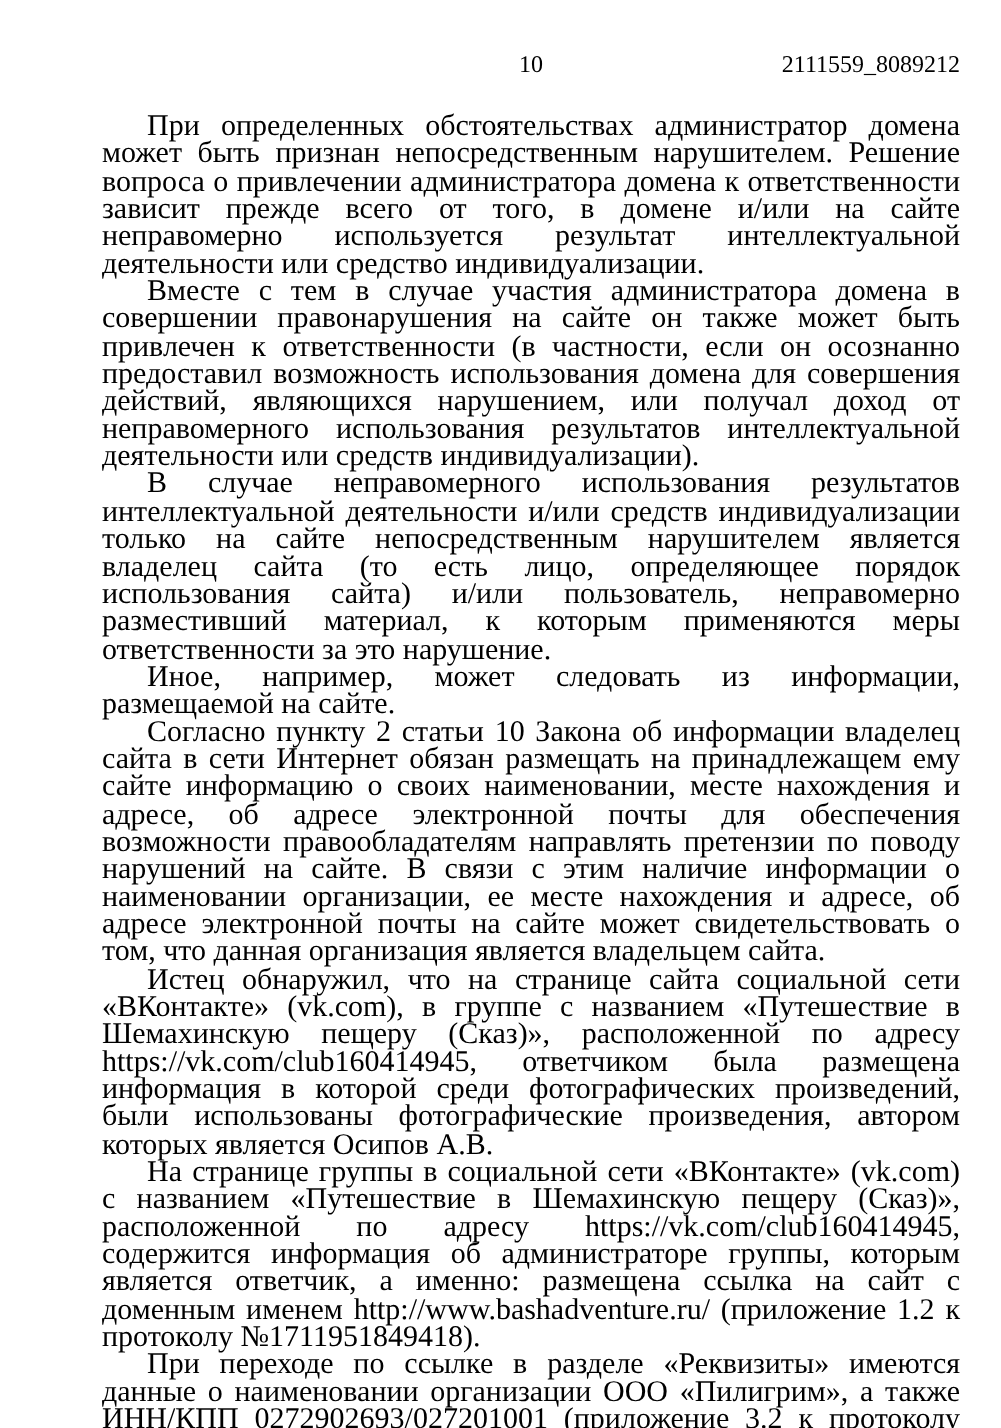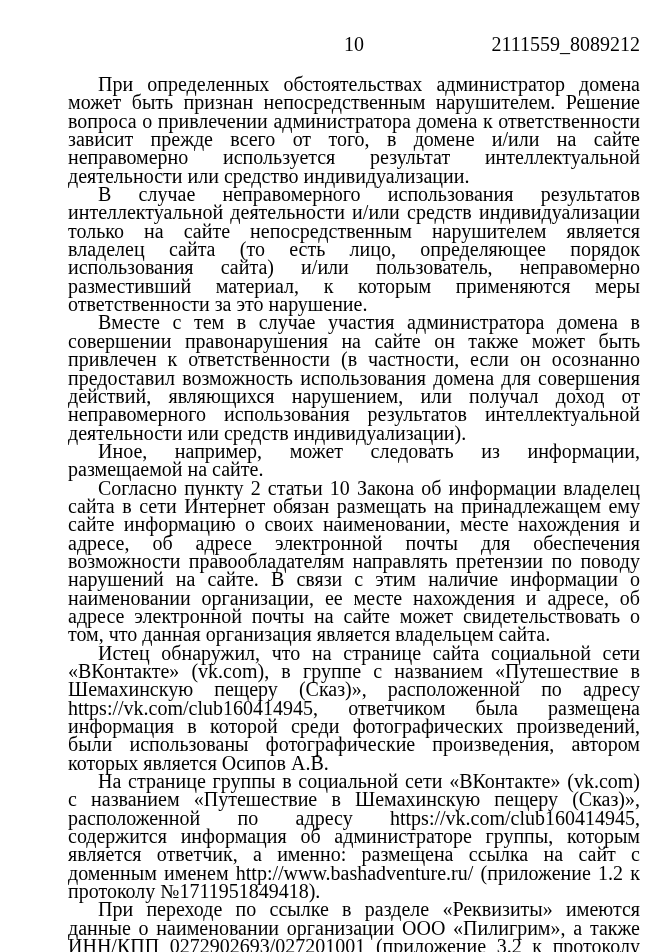--- a/index.html
+++ b/index.html
@@ -19,21 +19,21 @@
     height: 952px;
     background: #ffffff;
     overflow: hidden;
   }
   .page-header {
     position: absolute;
     top: 35px;
     left: 68px;
     width: 572px;
     height: 20px;
-    font-size: 20px;
+    font-size: 16px;
     line-height: 18.35px;
   }
   .page-number {
     position: absolute;
     left: 50%;
     transform: translateX(-50%);
     white-space: nowrap;
   }
   .doc-id {
     position: absolute;
@@ -61,22 +61,22 @@
 
 <div class="page">
 
   <div class="page-header">
     <span class="page-number">10</span>
     <span class="doc-id">2111559_8089212</span>
   </div>
 
   <div class="content">
     <p>При определенных обстоятельствах администратор домена может быть признан непосредственным нарушителем. Решение вопроса о привлечении администратора домена к ответственности зависит прежде всего от того, в домене и/или на сайте неправомерно используется результат интеллектуальной деятельности или средство индивидуализации.</p>
+    <p>Вместе с тем в случае участия администратора домена в совершении правонарушения на сайте он также может быть привлечен к ответственности (в частности, если он осознанно предоставил возможность использования домена для совершения действий, являющихся нарушением, или получал доход от неправомерного использования результатов интеллектуальной деятельности или средств индивидуализации).</p>
     <p>В случае неправомерного использования результатов интеллектуальной деятельности и/или средств индивидуализации только на сайте непосредственным нарушителем является владелец сайта (то есть лицо, определяющее порядок использования сайта) и/или пользователь, неправомерно разместивший материал, к которым применяются меры ответственности за это нарушение.</p>
-    <p>Вместе с тем в случае участия администратора домена в совершении правонарушения на сайте он также может быть привлечен к ответственности (в частности, если он осознанно предоставил возможность использования домена для совершения действий, являющихся нарушением, или получал доход от неправомерного использования результатов интеллектуальной деятельности или средств индивидуализации).</p>
     <p>Иное, например, может следовать из информации, размещаемой на сайте.</p>
     <p>Согласно пункту 2 статьи 10 Закона об информации владелец сайта в сети Интернет обязан размещать на принадлежащем ему сайте информацию о своих наименовании, месте нахождения и адресе, об адресе электронной почты для обеспечения возможности правообладателям направлять претензии по поводу нарушений на сайте. В связи с этим наличие информации о наименовании организации, ее месте нахождения и адресе, об адресе электронной почты на сайте может свидетельствовать о том, что данная организация является владельцем сайта.</p>
     <p>Истец обнаружил, что на странице сайта социальной сети «ВКонтакте» (vk.com), в группе с названием «Путешествие в Шемахинскую пещеру (Сказ)», расположенной по адресу https://vk.com/club160414945, ответчиком была размещена информация в которой среди фотографических произведений, были использованы фотографические произведения, автором которых является Осипов А.В.</p>
     <p>На странице группы в социальной сети «ВКонтакте» (vk.com) с названием «Путешествие в Шемахинскую пещеру (Сказ)», расположенной по адресу https://vk.com/club160414945, содержится информация об администраторе группы, которым является ответчик, а именно: размещена ссылка на сайт с доменным именем http://www.bashadventure.ru/ (приложение 1.2 к протоколу №1711951849418).</p>
     <p>При переходе по ссылке в разделе «Реквизиты» имеются данные о наименовании организации ООО «Пилигрим», а также ИНН/КПП 0272902693/027201001 (приложение 3.2 к протоколу №1711951849418).</p>
   </div>
 
 </div>
 
 </body></html>

